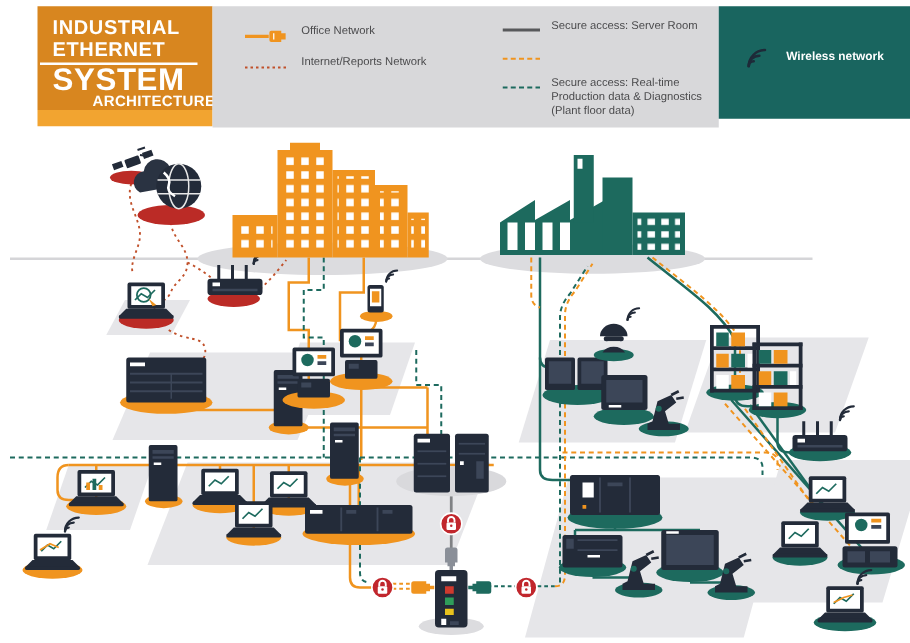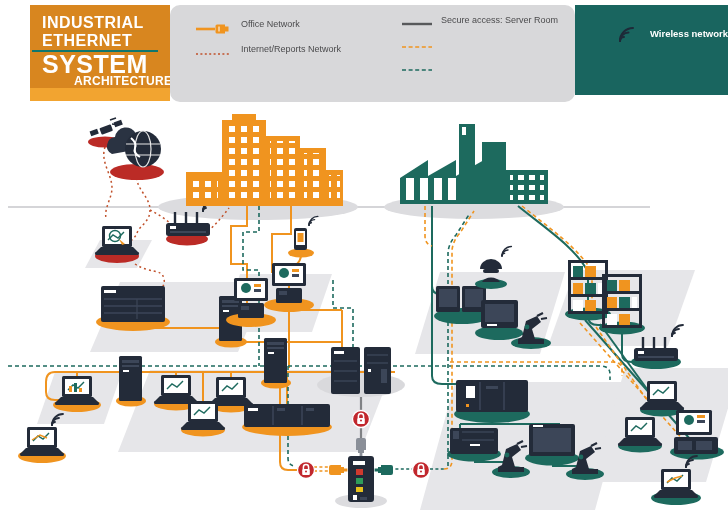--- a/index.html
+++ b/index.html
@@ -1,33 +1,33 @@
 <!DOCTYPE html>
 <html><head>
 <meta charset="utf-8">
 <style>
   html,body{margin:0;padding:0;background:#fff;}
   body{width:728px;height:514px;overflow:hidden;font-family:"Liberation Sans",sans-serif;position:relative;}
   .stage{position:absolute;inset:0;background:#fff;}
   
   .title-box{position:absolute;left:30px;top:5px;width:140px;height:83px;background:#d8861f;color:#fff;padding:9px 0 0 12px;box-sizing:border-box;}
   .title-box .t1{font-size:16px;font-weight:700;letter-spacing:.5px;line-height:18px;}
-  .title-box .t2{font-size:16px;font-weight:700;letter-spacing:.5px;line-height:18px;border-bottom:2px solid #0f766e;display:inline-block;padding-right:26px;margin-left:-10px;padding-left:10px;}
+  .title-box .t2{font-size:16px;font-weight:700;letter-spacing:.5px;line-height:18px;border-bottom:2px solid #ffffff;display:inline-block;padding-right:26px;margin-left:-10px;padding-left:10px;}
   .title-box .t3{font-size:25px;font-weight:700;letter-spacing:.5px;line-height:22px;margin-top:1px;}
   .title-box .t4{font-size:12px;font-weight:700;letter-spacing:.3px;line-height:13px;margin-left:32px;}
   .title-strip{position:absolute;left:30px;top:88px;width:140px;height:13px;background:#f2a430;}
-  .legend-band{position:absolute;left:170px;top:5px;width:405px;height:97px;background:#d8d8da;border-radius:10px;}
+  .legend-band{position:absolute;left:170px;top:5px;width:405px;height:97px;background:#d8d8da;}
   .legend-col1{position:absolute;left:26px;top:14px;width:180px;}
   .legend-col2{position:absolute;left:232px;top:10px;width:170px;}
   .lg-item{display:flex;align-items:flex-start;margin-bottom:9px;}
   .lg-item svg{flex:none;margin-top:2px;}
   .lg-label{font-size:9px;color:#4b4b4d;line-height:11px;margin-left:9px;}
   .teal-box{position:absolute;left:575px;top:5px;width:153px;height:90px;background:#19655f;}
   .tb-item{display:flex;align-items:center;margin:0 0 10px 22px;}
-  .tb-item:first-child{margin-top:20px;justify-content:flex-end;}
+  .tb-item:first-child{margin-top:32px;}
   .tb-label{font-size:9.5px;font-weight:700;color:#fff;margin-left:12px;}
   
   .diagram{position:absolute;left:0;top:114px;width:728px;height:400px;}
 </style>
 </head>
 <body>
 
 <div class="stage">
 
   <div class="title-box">
@@ -66,20 +66,21 @@
       </div>
       <div class="lg-item">
         <svg width="30" height="12">
             <line x1="0" y1="7" x2="30" y2="7" stroke="#f0941f" stroke-width="1.7" stroke-dasharray="4,2.6"></line>
           </svg>
       </div>
       <div class="lg-item">
         <svg width="30" height="12">
             <line x1="0" y1="7" x2="30" y2="7" stroke="#1d6a5e" stroke-width="1.7" stroke-dasharray="4,2.6"></line>
           </svg>
+        <span class="lg-label">Secure access: Real-time Production data &amp; Diagnostics (Plant floor data)</span>
       </div>
     </div>
   </div>
 
   <div class="teal-box">
     <div class="tb-item">
       <svg width="20" height="17">
         <g stroke="#1e2a38" fill="none" stroke-width="2" stroke-linecap="round">
           <path d="M2,16 a13,13 0 0 1 13,-13"></path>
           <path d="M2,16 a8.5,8.5 0 0 1 8.5,-8.5"></path>

